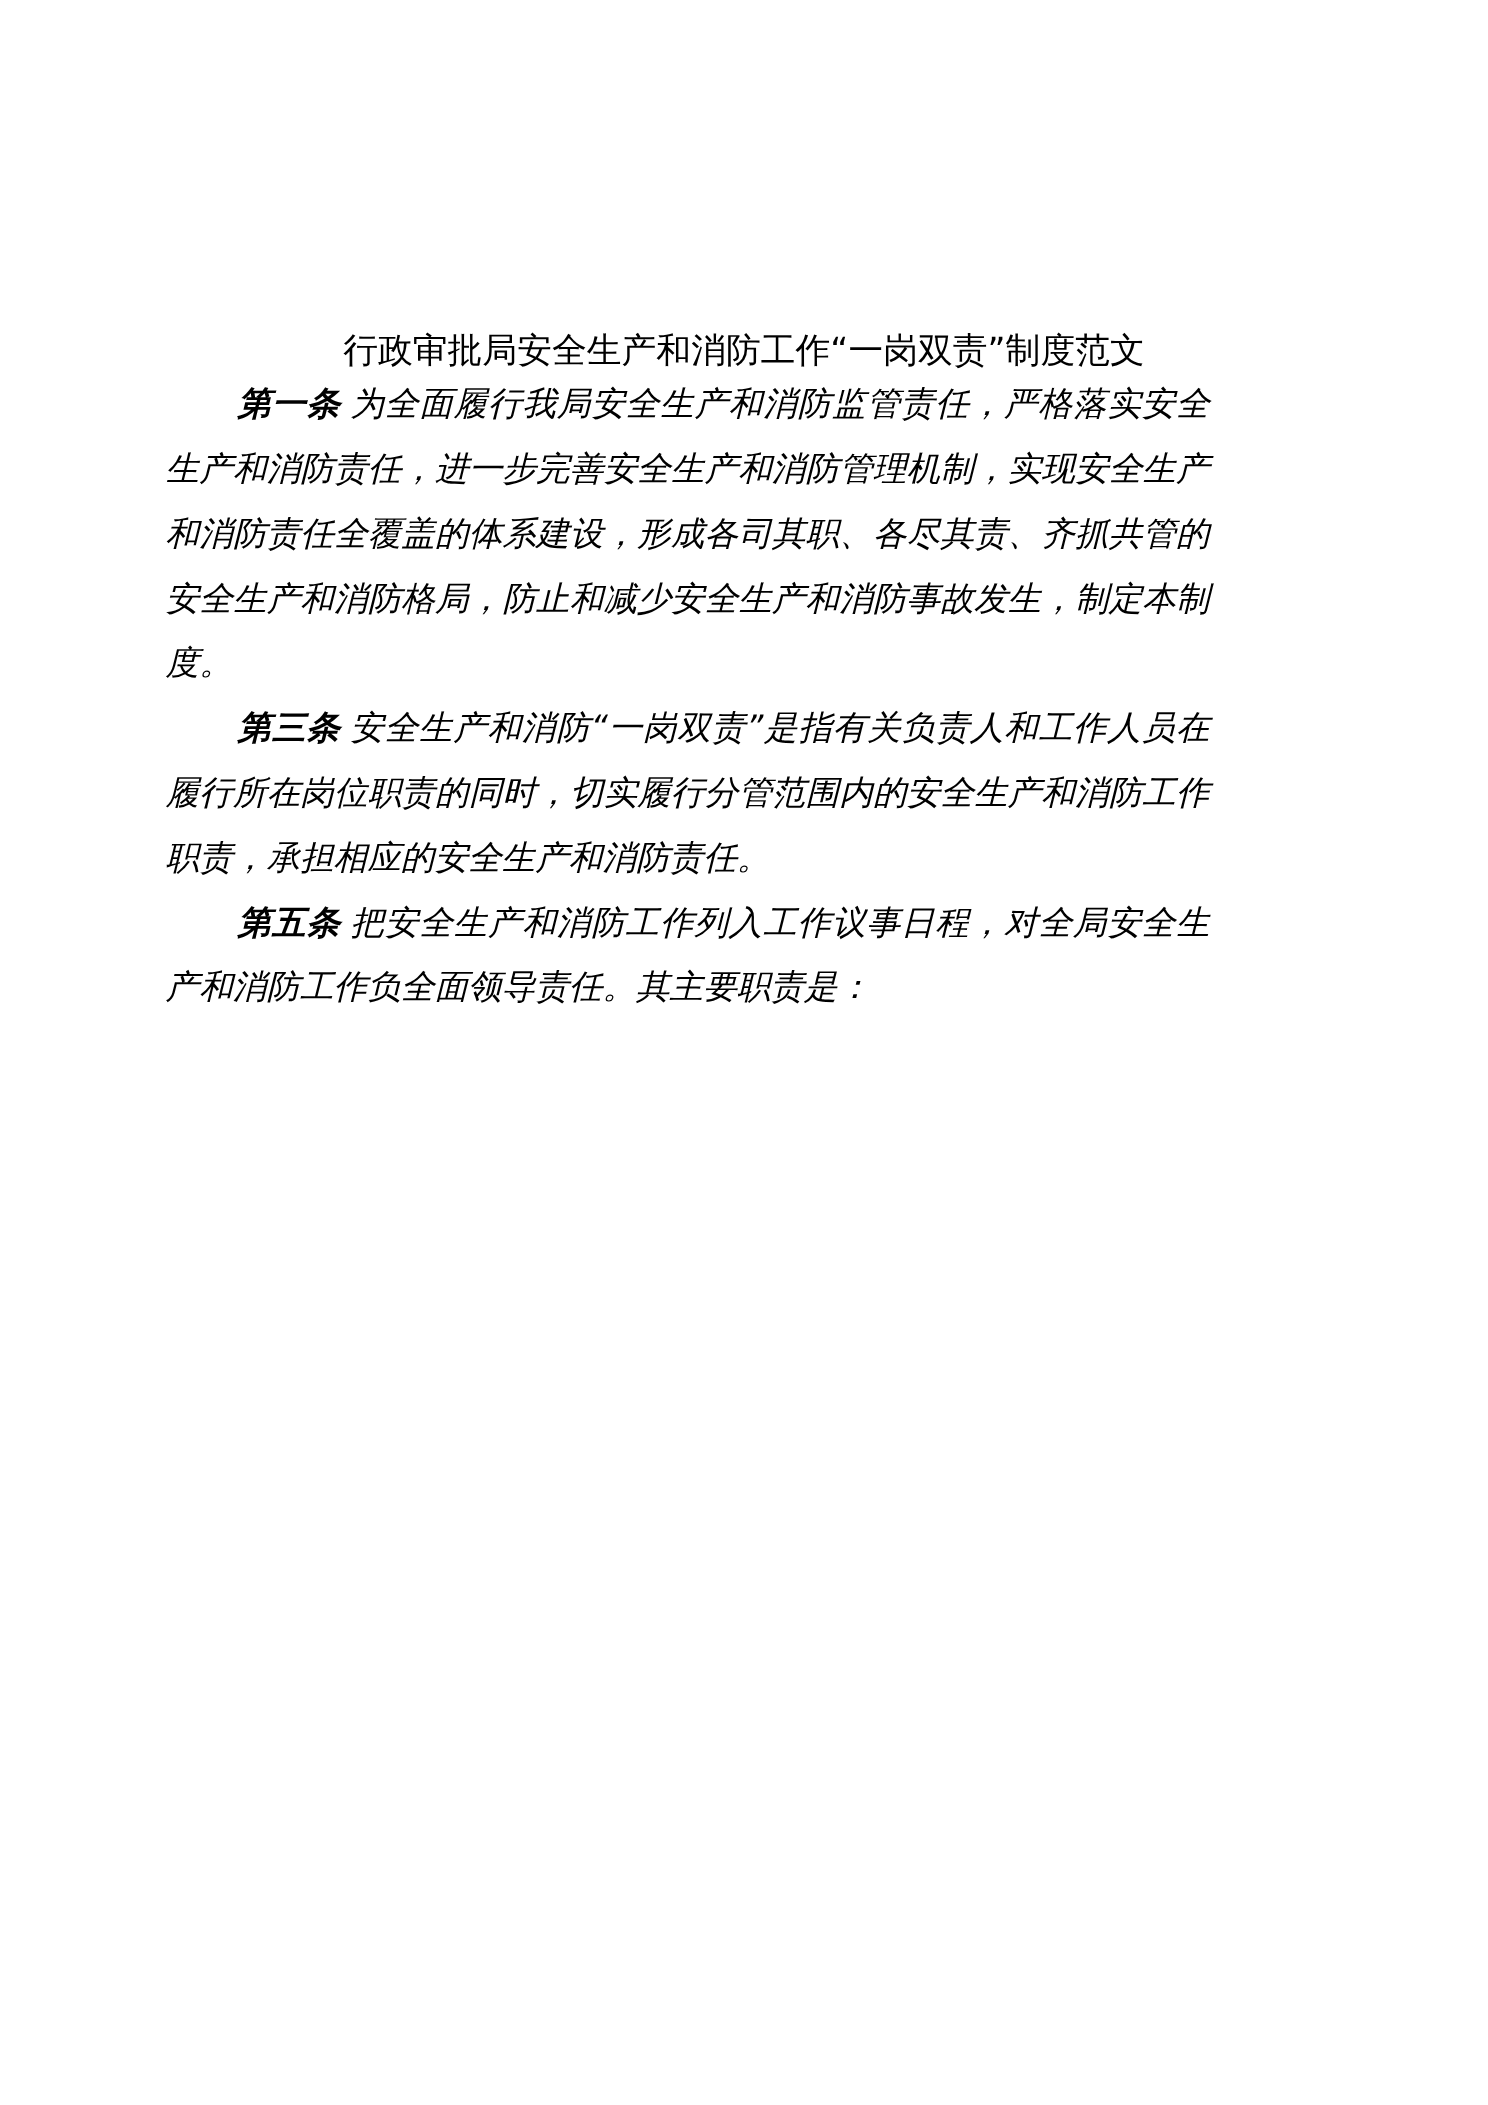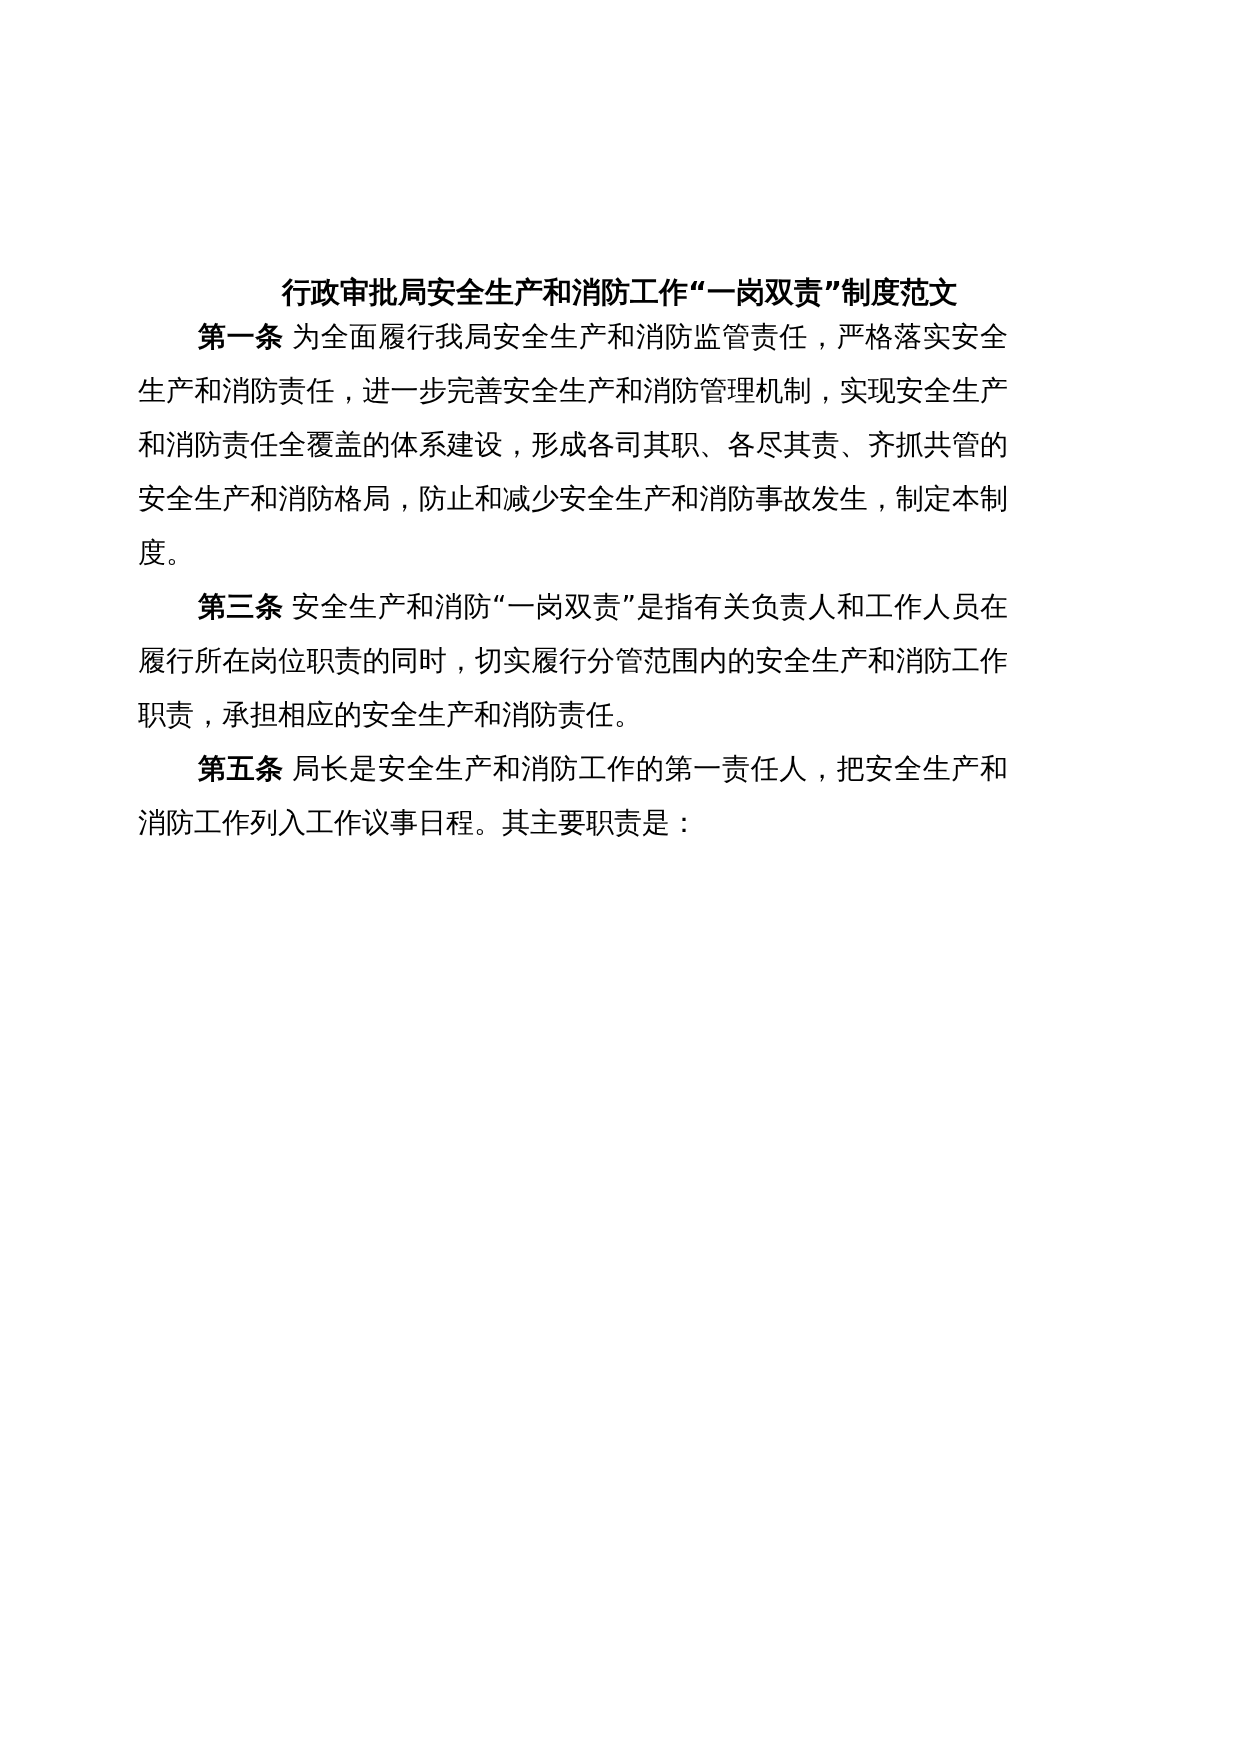--- a/index.html
+++ b/index.html
@@ -1,29 +1,29 @@
 <!DOCTYPE html>
 <html><head>
 <meta charset="utf-8">
 <style>
   html, body { margin: 0; padding: 0; background: #ffffff; }
   body { width: 1240px; height: 1754px; position: relative; overflow: hidden;
          font-family: "DejaVu Sans", "Liberation Sans", sans-serif; color: #000; }
   .page { position: absolute; left: 0; top: 0; width: 1240px; height: 1754px; background: #fff; }
   .title { position: absolute; left: 0; width: 1240px; top: 272px; text-align: center;
-           font-size: 29px; font-weight: bold; letter-spacing: 0px; line-height: 40px; }
+           font-size: 29px; font-weight: normal; letter-spacing: 0px; line-height: 40px; }
   .body-text { position: absolute; left: 138px; width: 870px; top: 310px;
                font-size: 28px; line-height: 54px; }
-  .para { margin: 0; text-indent: 60px; text-align: justify; }
+  .para { margin: 0; text-indent: 60px; text-align: justify; font-style: italic; }
   .para .art { font-weight: bold; margin-right: 8px; }
 </style>
 </head>
 <body>
 
 <div class="page">
   <div class="title">行政审批局安全生产和消防工作“一岗双责”制度范文</div>
 
   <div class="body-text">
     <p class="para"><span class="art">第一条</span><span>为全面履行我局安全生产和消防监管责任，严格落实安全生产和消防责任，进一步完善安全生产和消防管理机制，实现安全生产和消防责任全覆盖的体系建设，形成各司其职、各尽其责、齐抓共管的安全生产和消防格局，防止和减少安全生产和消防事故发生，制定本制度。</span></p>
     <p class="para"><span class="art">第三条</span><span>安全生产和消防“一岗双责”是指有关负责人和工作人员在履行所在岗位职责的同时，切实履行分管范围内的安全生产和消防工作职责，承担相应的安全生产和消防责任。</span></p>
-    <p class="para"><span class="art">第五条</span><span>局长是安全生产和消防工作的第一责任人，把安全生产和消防工作列入工作议事日程。其主要职责是：</span></p>
+    <p class="para"><span class="art">第五条</span><span>把安全生产和消防工作列入工作议事日程，对全局安全生产和消防工作负全面领导责任。其主要职责是：</span></p>
   </div>
 </div>
 
 </body></html>

